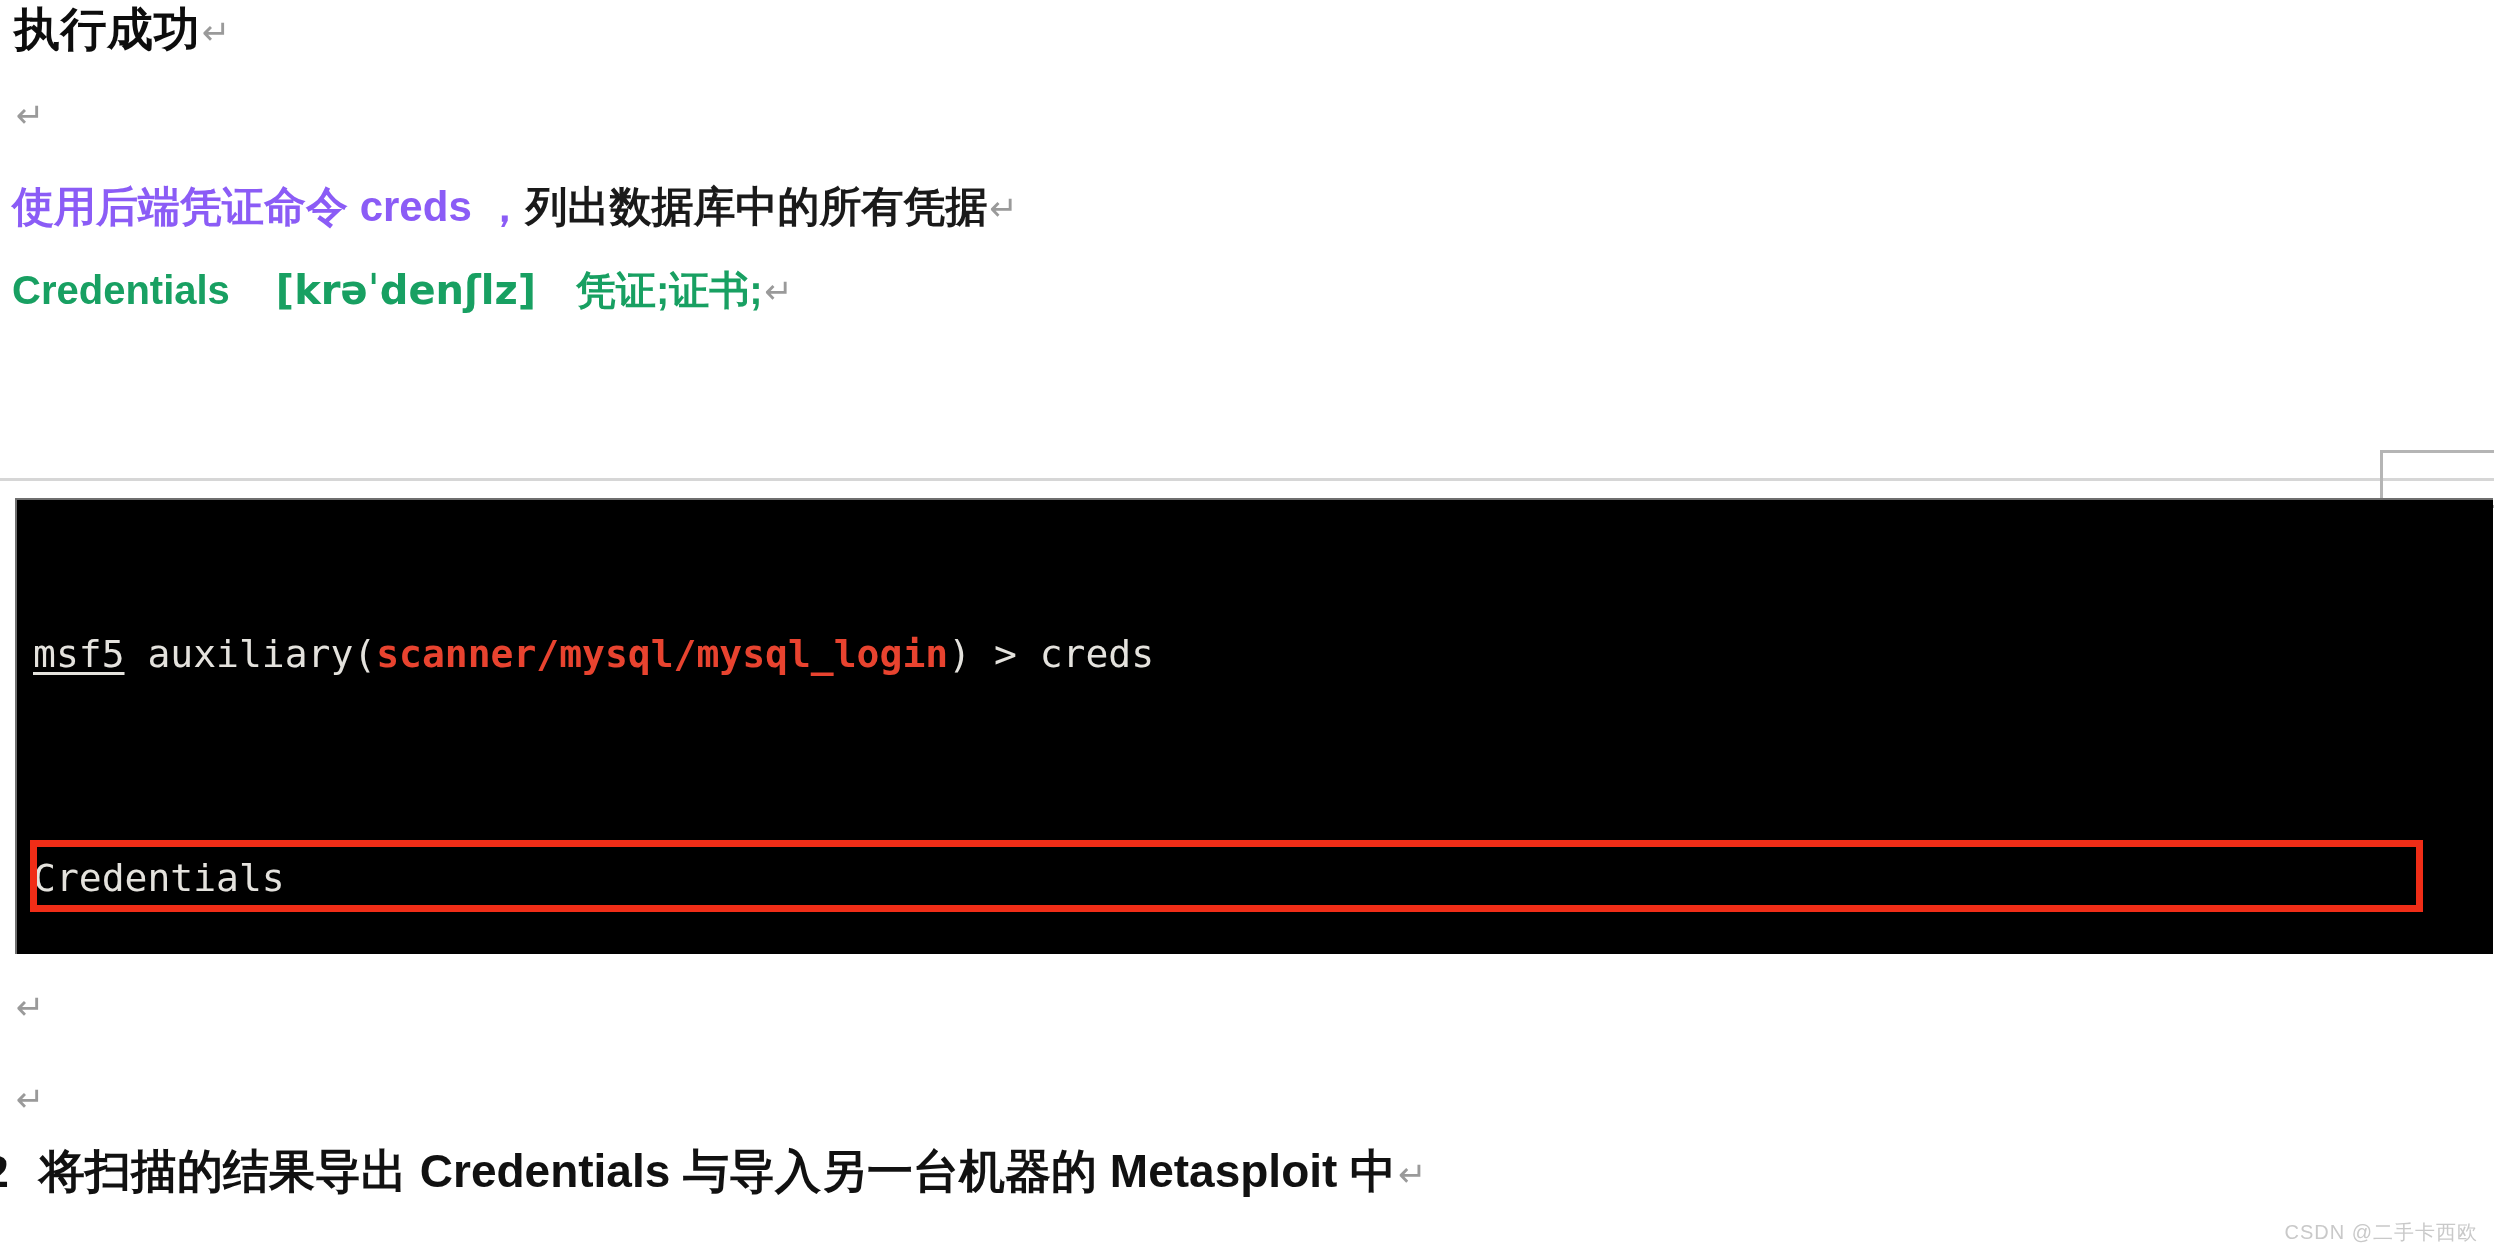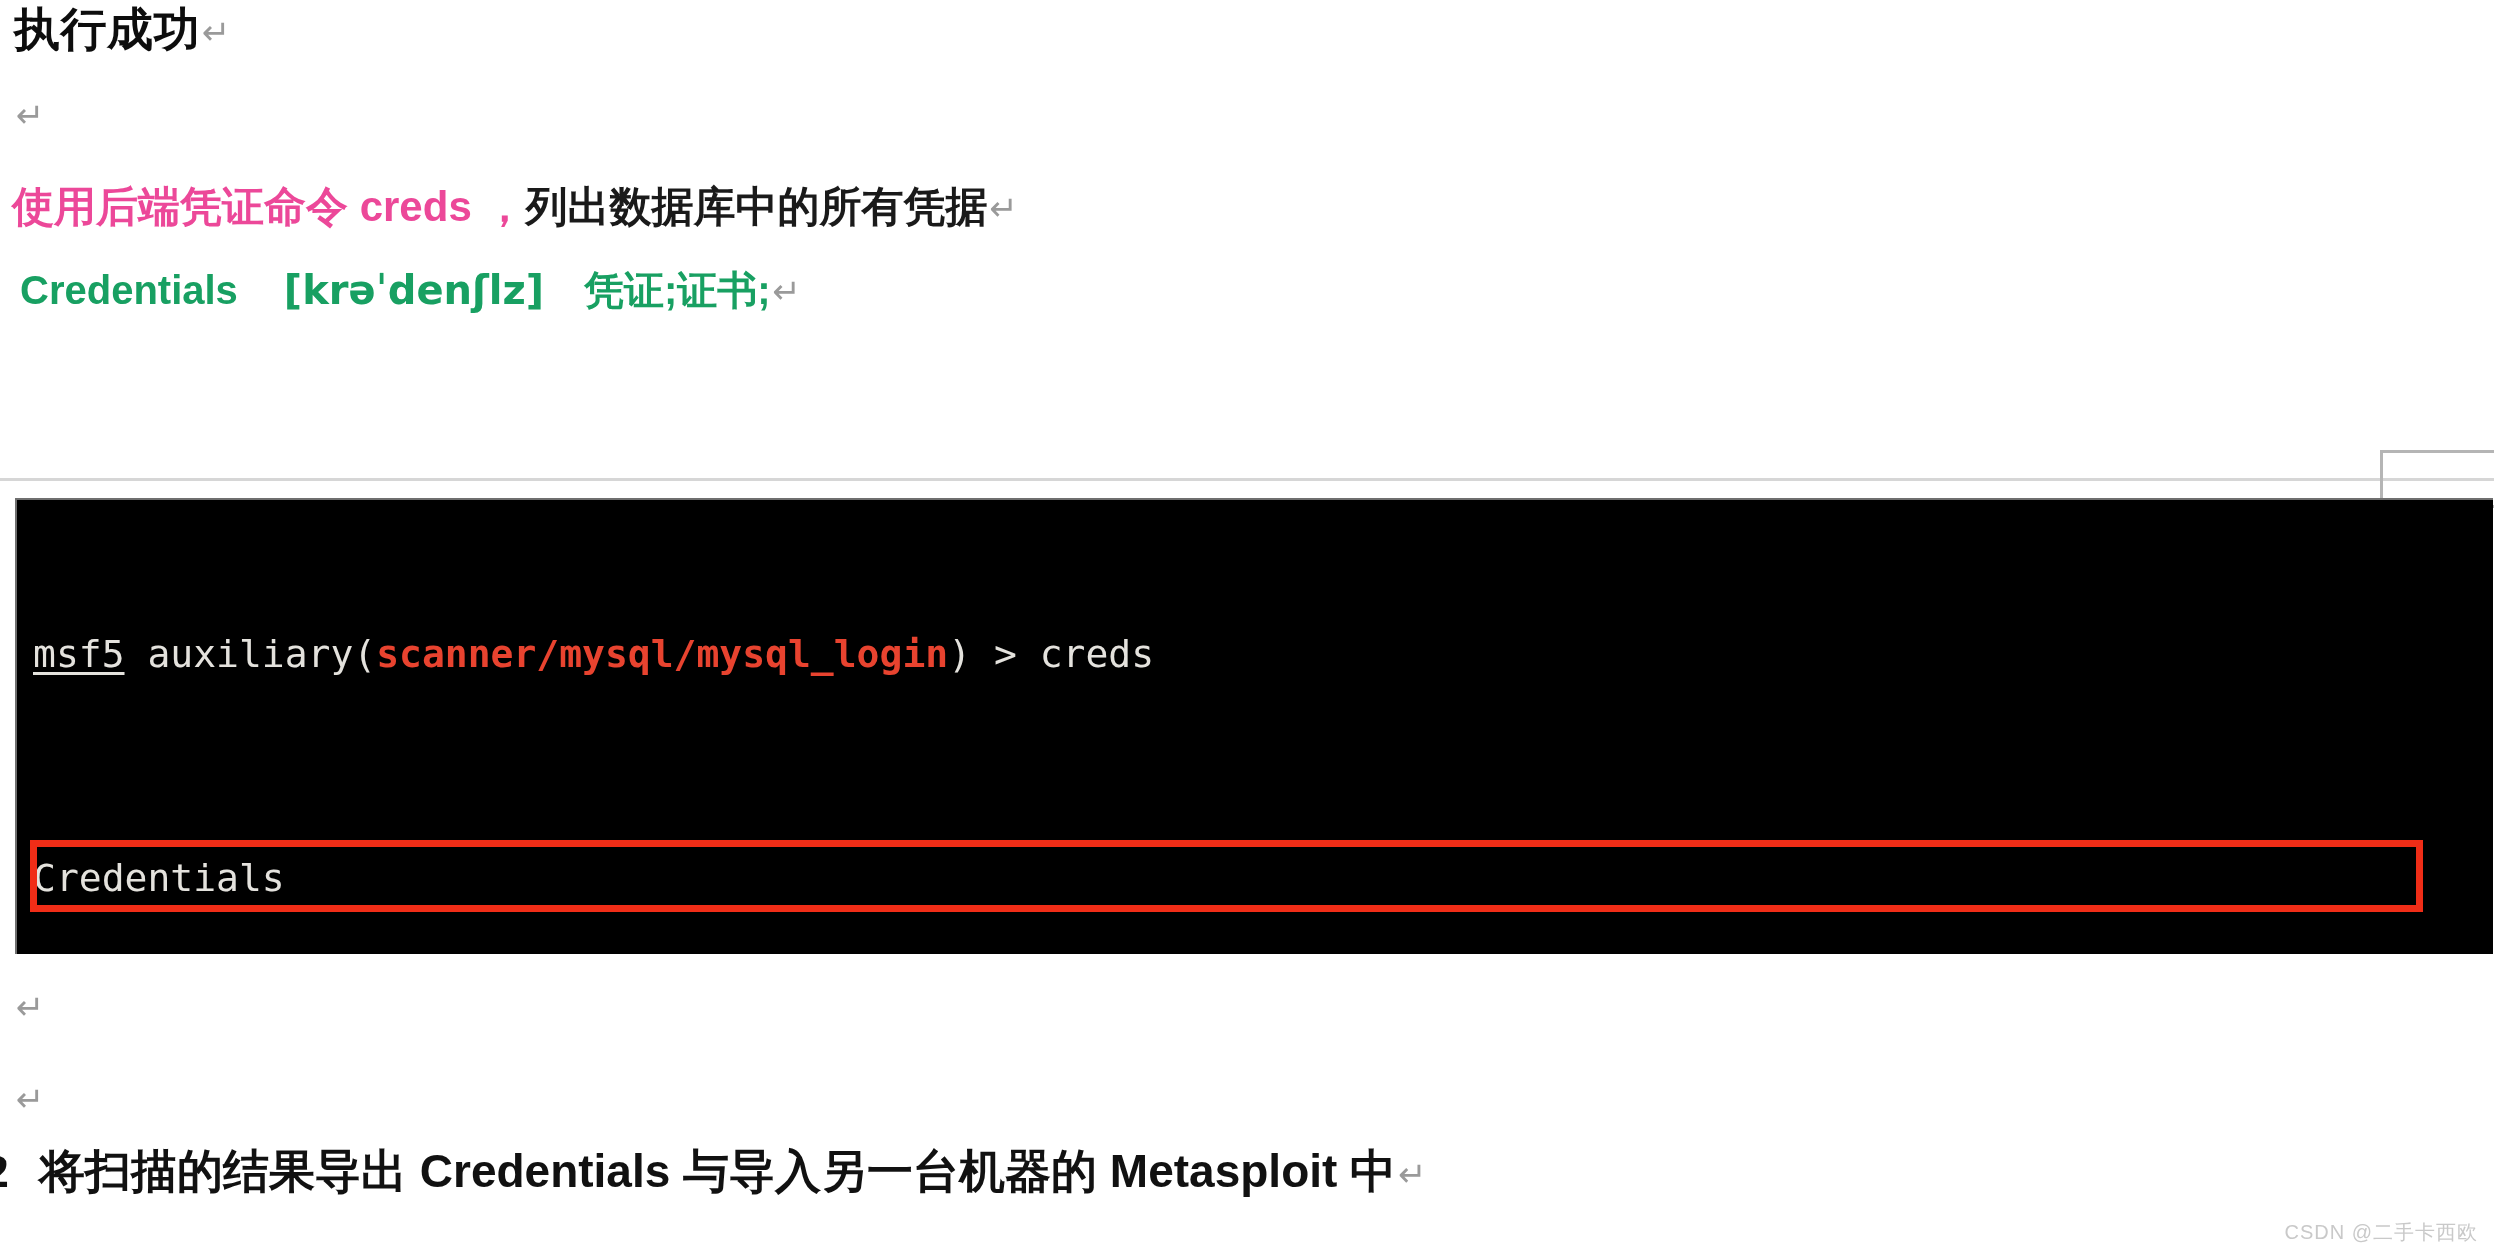--- a/index.html
+++ b/index.html
@@ -49,30 +49,29 @@
   .l-blank1 { left: 14px; top: 98px; }
   .l-blank2 { left: 14px; top: 990px; }
   .l-blank3 { left: 14px; top: 1082px; }
 
   
   .l-green1 {
     left: 12px; top: 186px;
     font-size: 42px;
     font-weight: bold;
   }
-  .l-green1 .g { color: #ec4899; }
+  .l-green1 .g { color: #8b5cf6; }
   .l-green1 .k { color: #1a1a1a; }
 
   
   .l-green2 {
     left: 12px; top: 270px;
     font-size: 40px;
     font-weight: bold;
     color: #18a062;
-    margin-left: 8px;
   }
   .l-green2 .sp-a { display:inline-block; width: 46px; }
   .l-green2 .sp-b { display:inline-block; width: 40px; }
   .l-green2 .ipa { font-family: "DejaVu Sans", sans-serif; }
 
   
   .l-msf {
     left: 12px; top: 352px;
     font-size: 42px;
     font-weight: bold;

